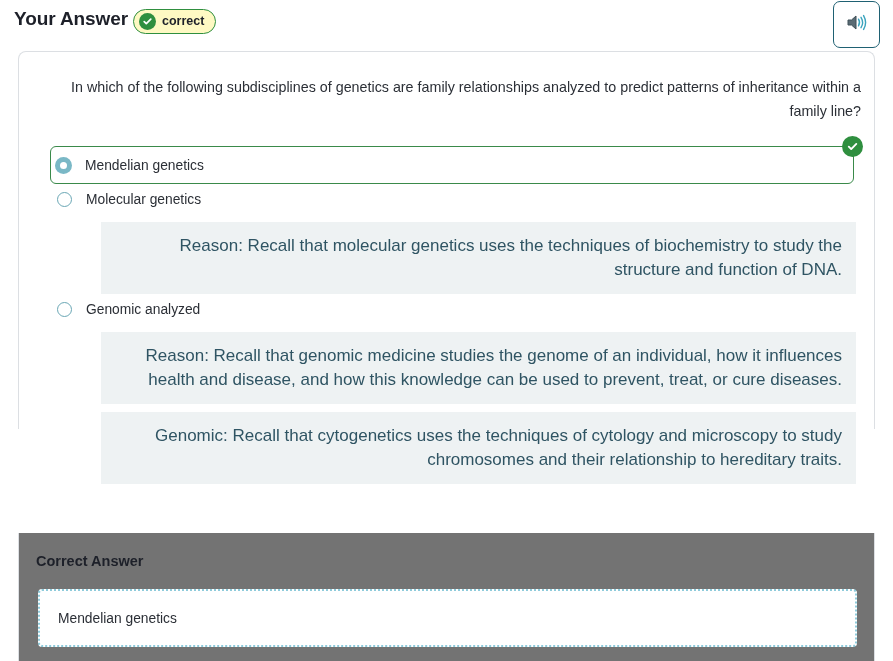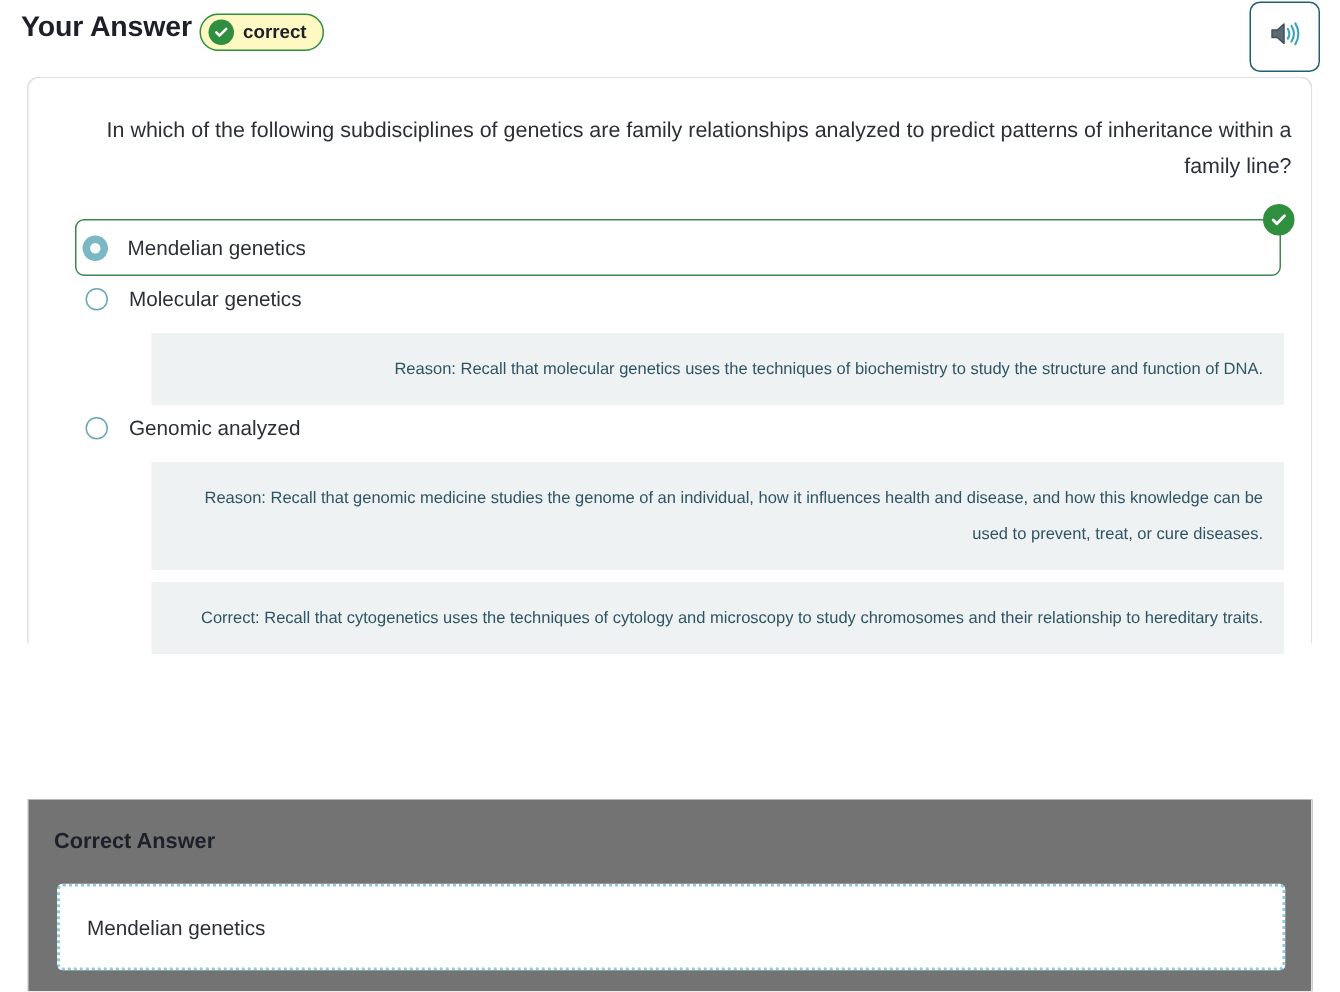--- a/index.html
+++ b/index.html
@@ -179,21 +179,21 @@
     justify-content: center;
   }
 
   .reason-box {
     margin: 8px 20px 0 82px;
     background: #eef2f3;
     padding: 12px 14px 12px 12px;
     width: 755px;
   }
   .reason-text {
-    font-size: 11px;
+    font-size: 17px;
     line-height: 24px;
     color: #2f5463;
   }
 
   .opt-block { margin-top: 0; }
   .opt-block.first { margin-top: 0; }
 
   
   .answer-section {
     position: absolute;
@@ -294,21 +294,21 @@
           <span class="radio"></span>
           <span class="option-label">Genomic analyzed</span>
         </div>
         <div class="reason-box">
           <span class="reason-text">Reason: Recall that genomic medicine studies the genome of an individual, how it influences health and disease, and how this knowledge can be used to prevent, treat, or cure diseases.</span>
         </div>
       </div>
 
       <div class="opt-block">
         <div class="reason-box">
-          <span class="reason-text">Correct: Recall that cytogenetics uses the techniques of cytology and microscopy to study chromosomes and their relationship to hereditary traits.</span>
+          <span class="reason-text">Genomic: Recall that cytogenetics uses the techniques of cytology and microscopy to study chromosomes and their relationship to hereditary traits.</span>
         </div>
       </div>
 
     </div>
   </div>
 
   <div class="answer-section">
     <div class="answer-heading">Correct Answer</div>
     <div class="answer-card">
       <span class="answer-card-text">Mendelian genetics</span>

